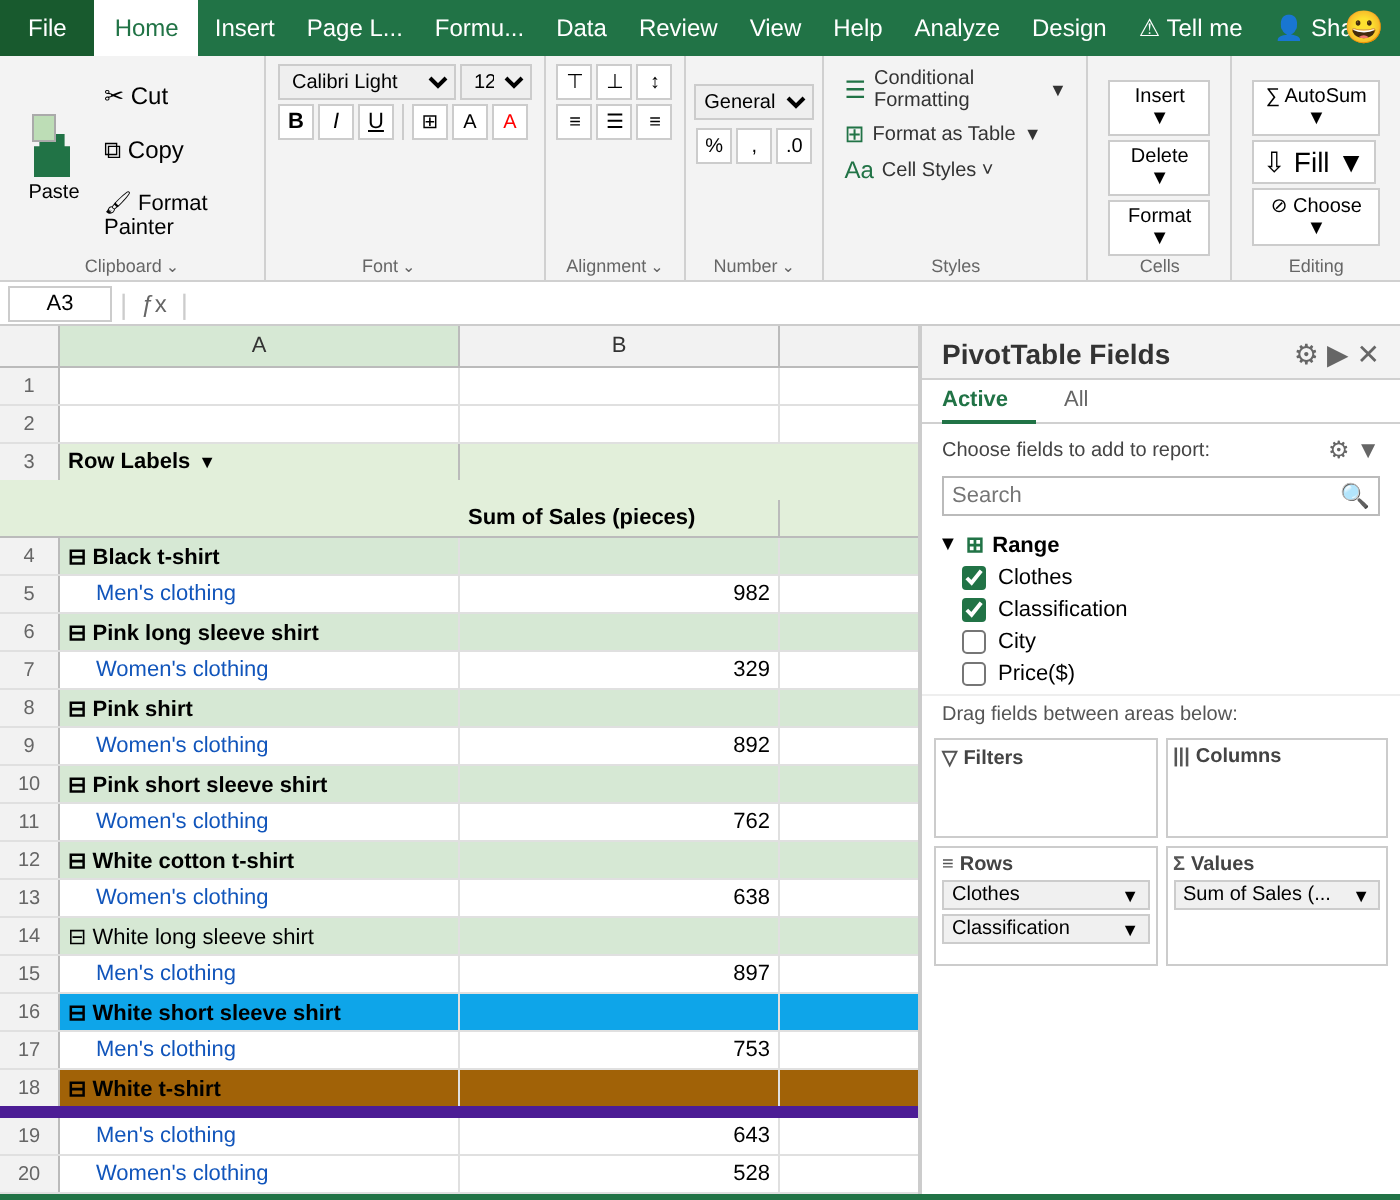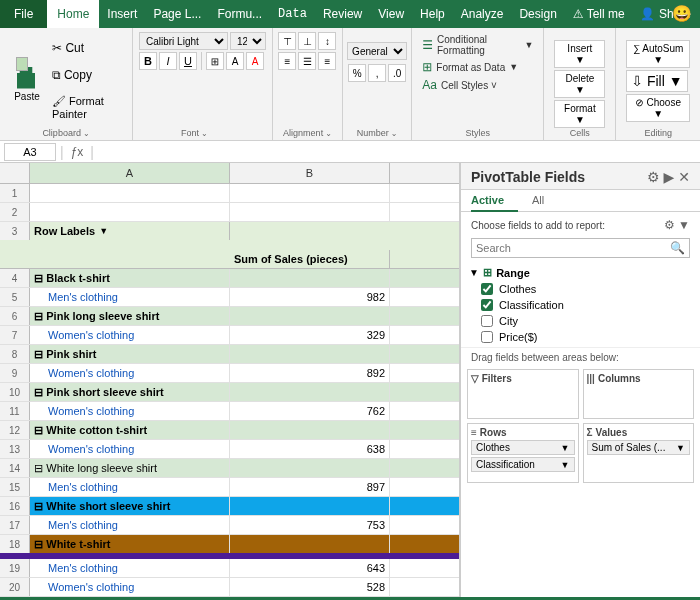--- a/index.html
+++ b/index.html
@@ -8,21 +8,21 @@
 </head>
 <body>
 
 <div style="background:#217346; height:28px; display:flex; align-items:center; position:relative;">
   <div style="background:#185a2e; color:#fff; padding:0 14px; height:100%; display:flex; align-items:center; font-size:12px; cursor:pointer;">File</div>
   <div style="display:flex; align-items:center; height:100%;">
     <div style="background:#fff; color:#217346; padding:0 10px; height:100%; display:flex; align-items:center; font-size:12px; cursor:pointer; font-weight:500;">Home</div>
     <div style="color:#fff; padding:0 8px; height:100%; display:flex; align-items:center; font-size:12px; cursor:pointer;">Insert</div>
     <div style="color:#fff; padding:0 8px; height:100%; display:flex; align-items:center; font-size:12px; cursor:pointer;">Page L...</div>
     <div style="color:#fff; padding:0 8px; height:100%; display:flex; align-items:center; font-size:12px; cursor:pointer;">Formu...</div>
-    <div style="color:#fff; padding:0 8px; height:100%; display:flex; align-items:center; font-size:12px; cursor:pointer;font-family:Liberation Mono, monospace;">Data</div>
+    <div style="color:#fff; padding:0 8px; height:100%; display:flex; align-items:center; font-size:12px; cursor:pointer;">Data</div>
     <div style="color:#fff; padding:0 8px; height:100%; display:flex; align-items:center; font-size:12px; cursor:pointer;">Review</div>
     <div style="color:#fff; padding:0 8px; height:100%; display:flex; align-items:center; font-size:12px; cursor:pointer;">View</div>
     <div style="color:#fff; padding:0 8px; height:100%; display:flex; align-items:center; font-size:12px; cursor:pointer;">Help</div>
     <div style="color:#fff; padding:0 8px; height:100%; display:flex; align-items:center; font-size:12px; cursor:pointer;">Analyze</div>
     <div style="color:#fff; padding:0 8px; height:100%; display:flex; align-items:center; font-size:12px; cursor:pointer;">Design</div>
     <div style="color:#fff; padding:0 8px; height:100%; display:flex; align-items:center; font-size:12px; cursor:pointer;">⚠ Tell me</div>
     <div style="color:#fff; padding:0 8px; height:100%; display:flex; align-items:center; font-size:12px; cursor:pointer;">👤 Share</div>
   </div>
   <div style="position:absolute; right:8px; top:4px; color:#fff; font-size:16px;">😀</div>
 </div>
@@ -97,21 +97,21 @@
   </div>
 
   <div style="display:flex; flex-direction:column; border-right:1px solid #d0d0d0; padding:4px 8px 2px 8px; min-width:130px;">
     <div style="font-size:10px; color:#333; cursor:pointer; padding:2px 2px; display:flex; align-items:center; gap:4px;">
       <span style="font-size:12px; color:#217346;">☰</span>
       <span>Conditional Formatting</span>
       <span style="font-size:9px;">▼</span>
     </div>
     <div style="font-size:10px; color:#333; cursor:pointer; padding:2px 2px; display:flex; align-items:center; gap:4px;">
       <span style="font-size:12px; color:#217346;">⊞</span>
-      <span>Format as Data</span>
+      <span>Format as Table</span>
       <span style="font-size:9px;">▼</span>
     </div>
     <div style="font-size:10px; color:#333; cursor:pointer; padding:2px 2px; display:flex; align-items:center; gap:4px;">
       <span style="font-size:12px; color:#217346;">Aa</span>
       <span>Cell Styles ˅</span>
     </div>
     <div style="font-size:9px; color:#666; margin-top:auto; text-align:center;">Styles</div>
   </div>
 
   <div style="display:flex; flex-direction:column; border-right:1px solid #d0d0d0; padding:4px 10px 2px 10px; align-items:center; min-width:55px;">

